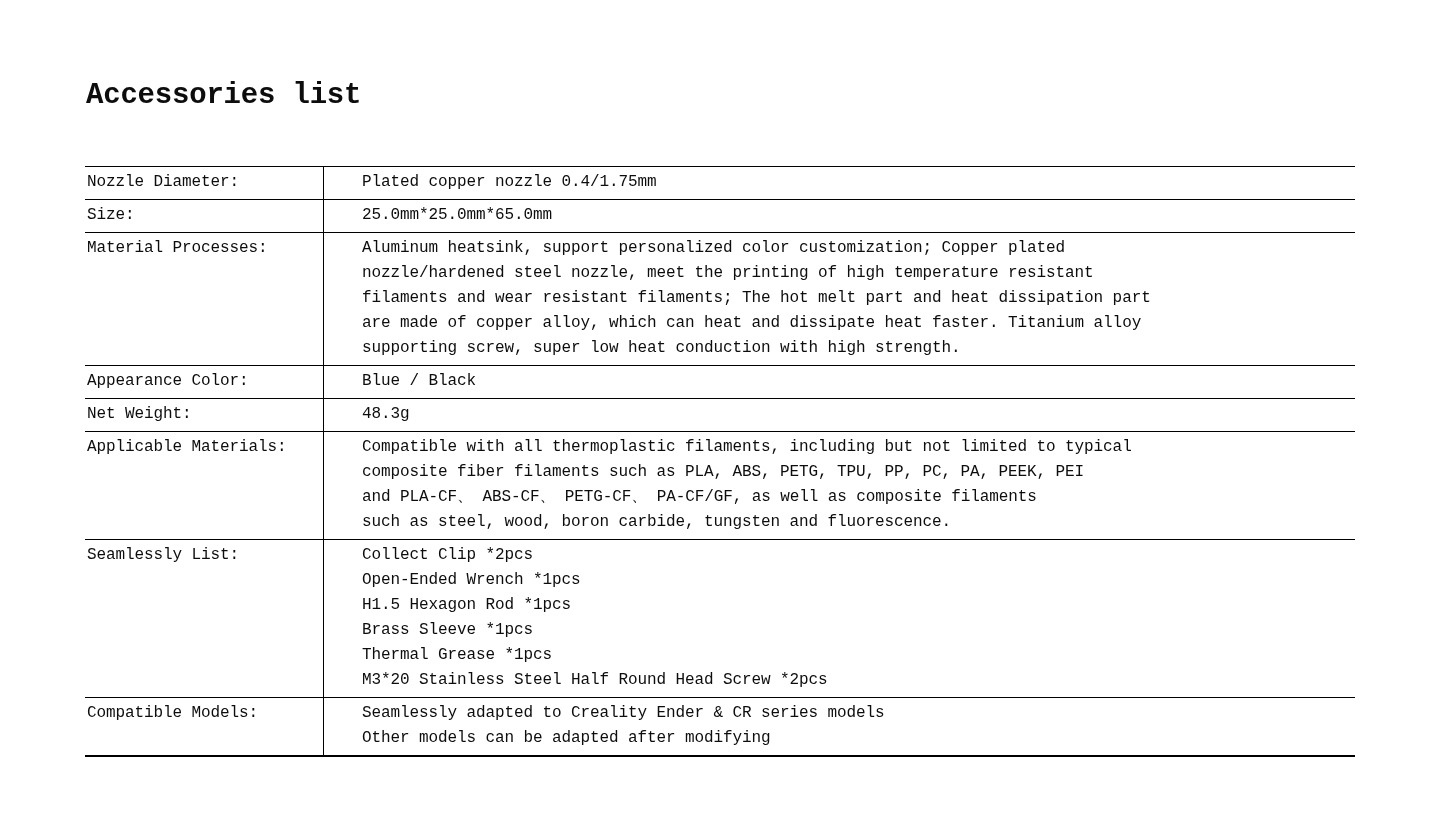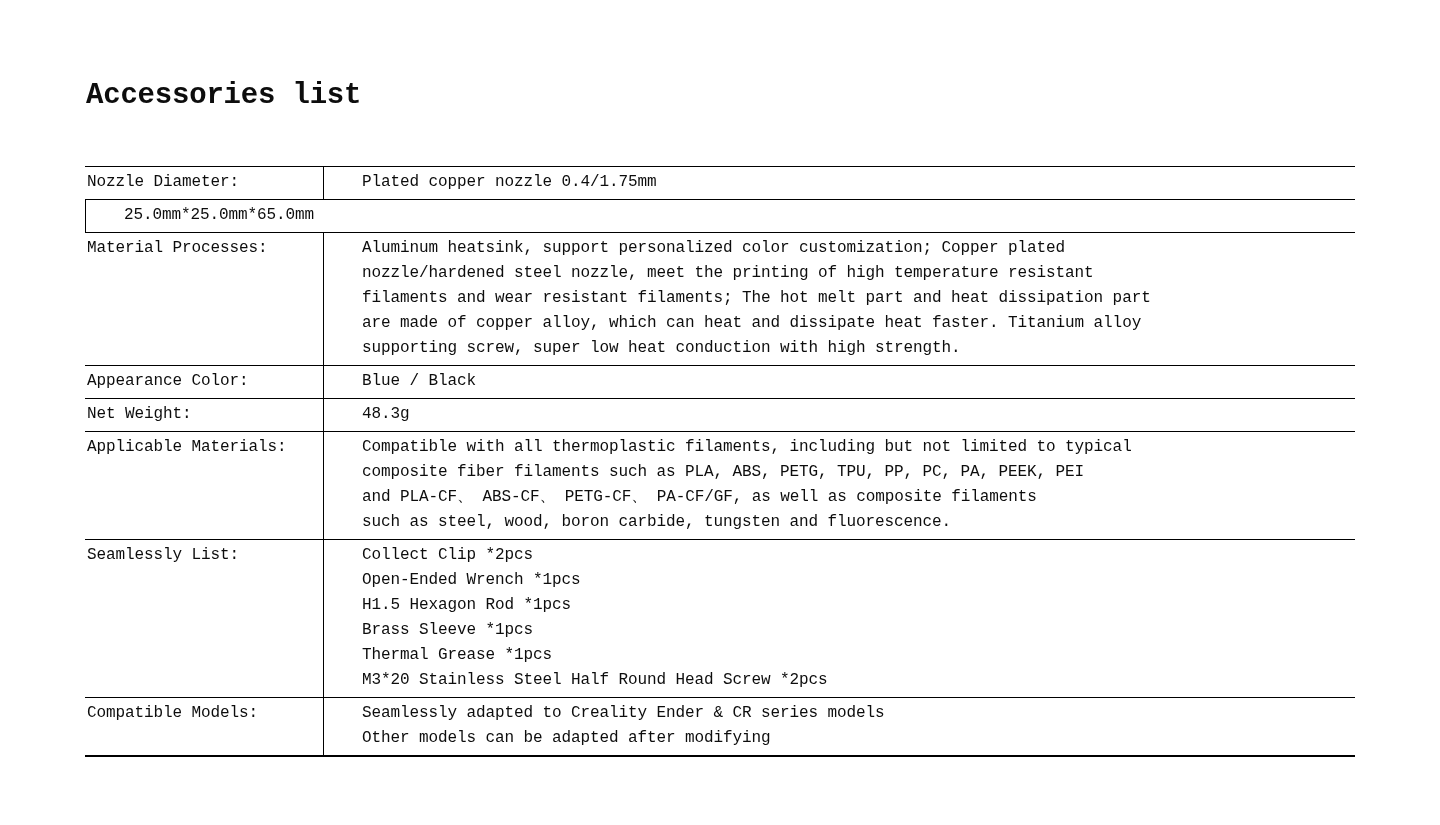--- a/index.html
+++ b/index.html
@@ -64,20 +64,21 @@
   <h1 class="page-title">Accessories list</h1>
 
   <section class="spec-table">
 
     <div class="spec-row">
       <div class="cell label">Nozzle Diameter:</div>
       <div class="cell value">Plated copper nozzle 0.4/1.75mm</div>
     </div>
 
     <div class="spec-row">
+      <div class="cell label">Size:</div>
       <div class="cell value">25.0mm*25.0mm*65.0mm</div>
     </div>
 
     <div class="spec-row">
       <div class="cell label">Material Processes:</div>
       <div class="cell value">Aluminum heatsink, support personalized color customization; Copper plated
 nozzle/hardened steel nozzle, meet the printing of high temperature resistant
 filaments and wear resistant filaments; The hot melt part and heat dissipation part
 are made of copper alloy, which can heat and dissipate heat faster. Titanium alloy
 supporting screw, super low heat conduction with high strength.</div>

